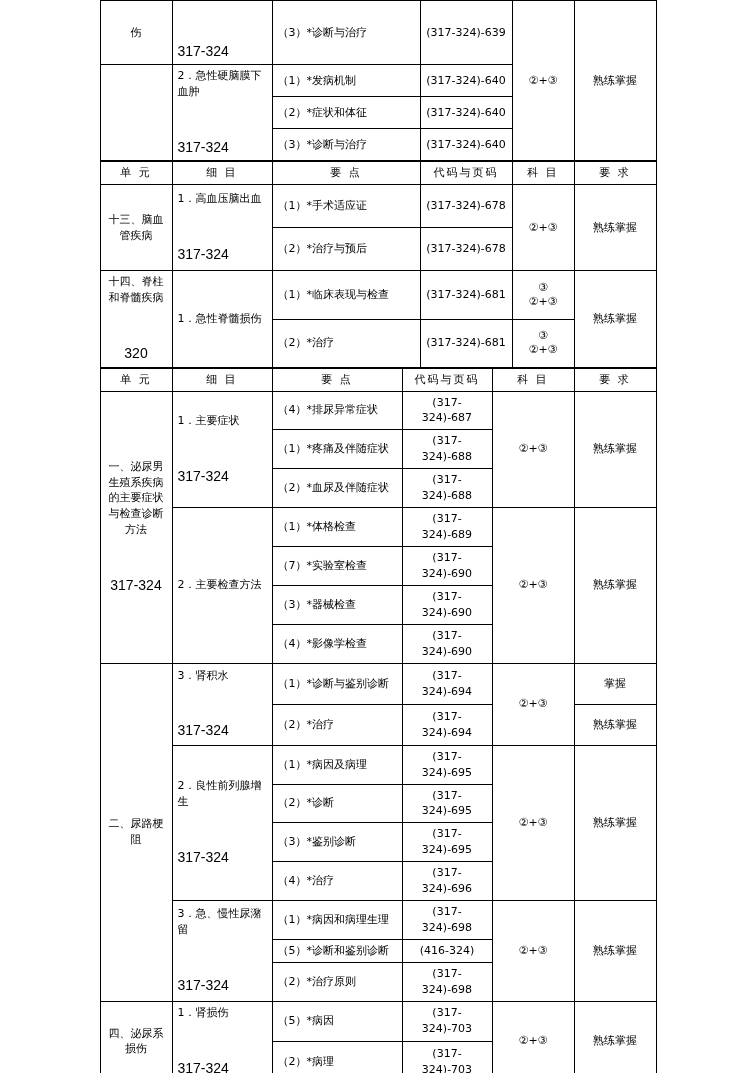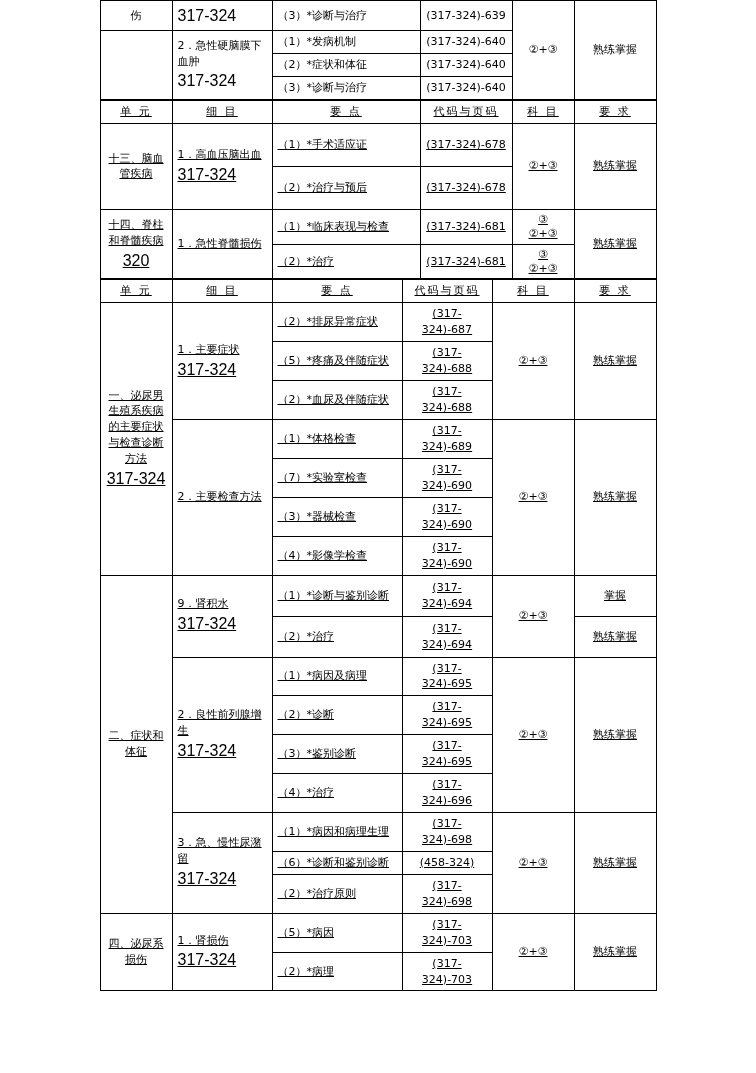--- a/index.html
+++ b/index.html
@@ -7,26 +7,26 @@
   .page{position:relative;width:756px;height:1073px;box-sizing:border-box;padding:0;}
   .header{position:relative;height:92px;}
   .logo{position:absolute;left:110px;top:46px;width:54px;height:54px;}
   .brand{position:absolute;right:98px;top:86px;display:flex;align-items:flex-end;gap:22px;}
   .brand-cn{font-family:"DejaVu Sans","Liberation Sans",sans-serif;font-weight:bold;font-size:13px;letter-spacing:1px;color:#000;}
   .brand-url{font-family:"Liberation Sans",sans-serif;font-weight:bold;font-size:12px;color:#000;}
   table.doc{border-collapse:collapse;table-layout:fixed;margin:0 auto;width:556px;}
   table.doc td{border:1px solid #000;font-size:11px;line-height:1.45;padding:3px 5px;vertical-align:middle;font-family:"DejaVu Sans","Liberation Sans",sans-serif;}
   td.c{text-align:center;}
   td.l{text-align:left;}
-  .sub{display:block;font-size:16px;}
+  .sub{display:block;font-size:14px;margin-top:37px;}
   .hdrrow td{text-align:center;font-weight:normal;letter-spacing:2px;}
   .tight{letter-spacing:0;}
   .num{font-family:"Liberation Sans",sans-serif;}
   .stack span{display:block;line-height:1.25;}
-  .wrap{padding-top:12px;text-decoration:underline;}
+  .wrap{padding-top:12px;}
   .logo svg{display:block;}
 </style>
 </head>
 <body>
 
 <div class="page">
 
 
   <table class="doc">
     <colgroup>
@@ -149,27 +149,27 @@
 
       <tr>
         <td class="c" rowspan="7">
           <span>一、泌尿男生殖系疾病的主要症状与检查诊断方法</span>
           <span class="sub num">317-324</span>
         </td>
         <td class="l" rowspan="3">
           <span>1．主要症状</span>
           <span class="sub num">317-324</span>
         </td>
-        <td class="l">（2）*排尿异常症状</td>
+        <td class="l">（4）*排尿异常症状</td>
         <td class="c num">(317-324)-687</td>
         <td class="c" rowspan="3">②+③</td>
         <td class="c" rowspan="3">熟练掌握</td>
       </tr>
       <tr>
-        <td class="l">（5）*疼痛及伴随症状</td>
+        <td class="l">（1）*疼痛及伴随症状</td>
         <td class="c num">(317-324)-688</td>
       </tr>
       <tr>
         <td class="l">（2）*血尿及伴随症状</td>
         <td class="c num">(317-324)-688</td>
       </tr>
 
       <tr>
         <td class="l" rowspan="4">2．主要检查方法</td>
         <td class="l">（1）*体格检查</td>
@@ -184,23 +184,23 @@
       <tr>
         <td class="l">（3）*器械检查</td>
         <td class="c num">(317-324)-690</td>
       </tr>
       <tr>
         <td class="l">（4）*影像学检查</td>
         <td class="c num">(317-324)-690</td>
       </tr>
 
       <tr>
-        <td class="c" rowspan="9">二、症状和体征</td>
+        <td class="c" rowspan="9">二、尿路梗阻</td>
         <td class="l" rowspan="2">
-          <span>9．肾积水</span>
+          <span>3．肾积水</span>
           <span class="sub num">317-324</span>
         </td>
         <td class="l" style="height:34px">（1）*诊断与鉴别诊断</td>
         <td class="c num">(317-324)-694</td>
         <td class="c" rowspan="2">②+③</td>
         <td class="c">掌握</td>
       </tr>
       <tr>
         <td class="l" style="height:34px">（2）*治疗</td>
         <td class="c num">(317-324)-694</td>
@@ -234,22 +234,22 @@
         <td class="l" rowspan="3">
           <span>3．急、慢性尿潴留</span>
           <span class="sub num">317-324</span>
         </td>
         <td class="l">（1）*病因和病理生理</td>
         <td class="c num">(317-324)-698</td>
         <td class="c" rowspan="3">②+③</td>
         <td class="c" rowspan="3">熟练掌握</td>
       </tr>
       <tr>
-        <td class="l">（6）*诊断和鉴别诊断</td>
-        <td class="c num">(458-324)</td>
+        <td class="l">（5）*诊断和鉴别诊断</td>
+        <td class="c num">(416-324)</td>
       </tr>
       <tr>
         <td class="l">（2）*治疗原则</td>
         <td class="c num">(317-324)-698</td>
       </tr>
 
       <tr>
         <td class="c" rowspan="2">四、泌尿系损伤</td>
         <td class="l" rowspan="2">
           <span>1．肾损伤</span>

